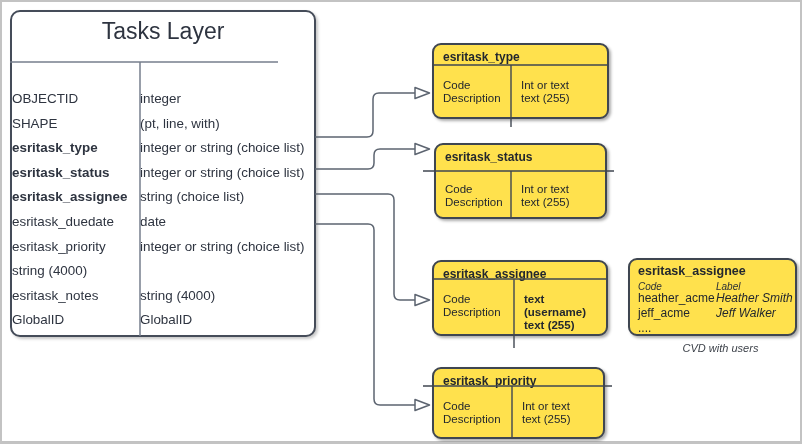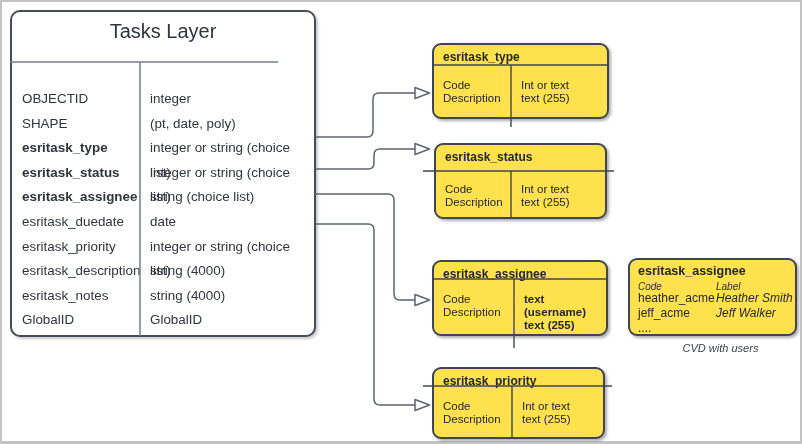--- a/index.html
+++ b/index.html
@@ -8,23 +8,23 @@
     background:#ffffff;border:2px solid #c3c3c3;overflow:hidden;
     font-family:"Liberation Sans",sans-serif;color:#2e3440;
   }
   .bottom-strip{position:absolute;left:0;right:0;top:439px;height:5px;
     background:#f9f9f9;border-top:1px solid #c2c2c2;}
   
   .tasks-table{position:absolute;left:8px;top:8px;width:306px;height:327px;
     box-sizing:border-box;background:#fff;border:2px solid #454c59;border-radius:10px;
     box-shadow:2px 2px 3px rgba(0,0,0,0.22);}
   .tt-title{position:absolute;top:0;left:0;right:0;height:38px;
-    display:flex;align-items:center;justify-content:center;font-size:20px;}
+    display:flex;align-items:center;justify-content:center;font-size:23px;}
   .tt-rows{position:absolute;top:75px;left:0;right:0;}
-  .tt-row{height:24.6px;line-height:24.6px;font-size:13.4px;display:flex;padding-left:10px;}
+  .tt-row{height:24.6px;line-height:24.6px;font-size:13.4px;display:flex;}
   .tt-name{width:128px;flex:0 0 128px;}
   .tt-row.bold .tt-name{font-weight:bold;}
   
   .dbox{position:absolute;box-sizing:border-box;background:#ffe14d;
     border:2px solid #3f4651;border-radius:9px;box-shadow:2px 2px 3px rgba(0,0,0,0.32);}
   .db-title{position:absolute;left:9px;top:5px;font-size:12px;font-weight:bold;color:#23272e;}
   .db-text{position:absolute;font-size:11.5px;line-height:13px;color:#23272e;white-space:pre-wrap;}
   
   .cvd-title{position:absolute;left:8px;top:4px;font-size:12.5px;font-weight:bold;color:#23272e;}
   .cvd-head{position:absolute;top:21px;font-size:10px;font-style:italic;color:#2b2f36;}
@@ -42,21 +42,21 @@
 
   <div class="tasks-table">
     <div class="tt-title">Tasks Layer</div>
     <div class="tt-rows">
       <div class="tt-row">
           <span class="tt-name">OBJECTID</span>
           <span class="tt-type">integer</span>
         </div>
       <div class="tt-row">
           <span class="tt-name">SHAPE</span>
-          <span class="tt-type">(pt, date, poly)</span>
+          <span class="tt-type">(pt, line, with)</span>
         </div>
       <div class="tt-row bold">
           <span class="tt-name">esritask_type</span>
           <span class="tt-type">integer or string (choice list)</span>
         </div>
       <div class="tt-row bold">
           <span class="tt-name">esritask_status</span>
           <span class="tt-type">integer or string (choice list)</span>
         </div>
       <div class="tt-row bold">
@@ -65,21 +65,20 @@
         </div>
       <div class="tt-row">
           <span class="tt-name">esritask_duedate</span>
           <span class="tt-type">date</span>
         </div>
       <div class="tt-row">
           <span class="tt-name">esritask_priority</span>
           <span class="tt-type">integer or string (choice list)</span>
         </div>
       <div class="tt-row">
-          <span class="tt-name">esritask_description</span>
           <span class="tt-type">string (4000)</span>
         </div>
       <div class="tt-row">
           <span class="tt-name">esritask_notes</span>
           <span class="tt-type">string (4000)</span>
         </div>
       <div class="tt-row">
           <span class="tt-name">GlobalID</span>
           <span class="tt-type">GlobalID</span>
         </div>

